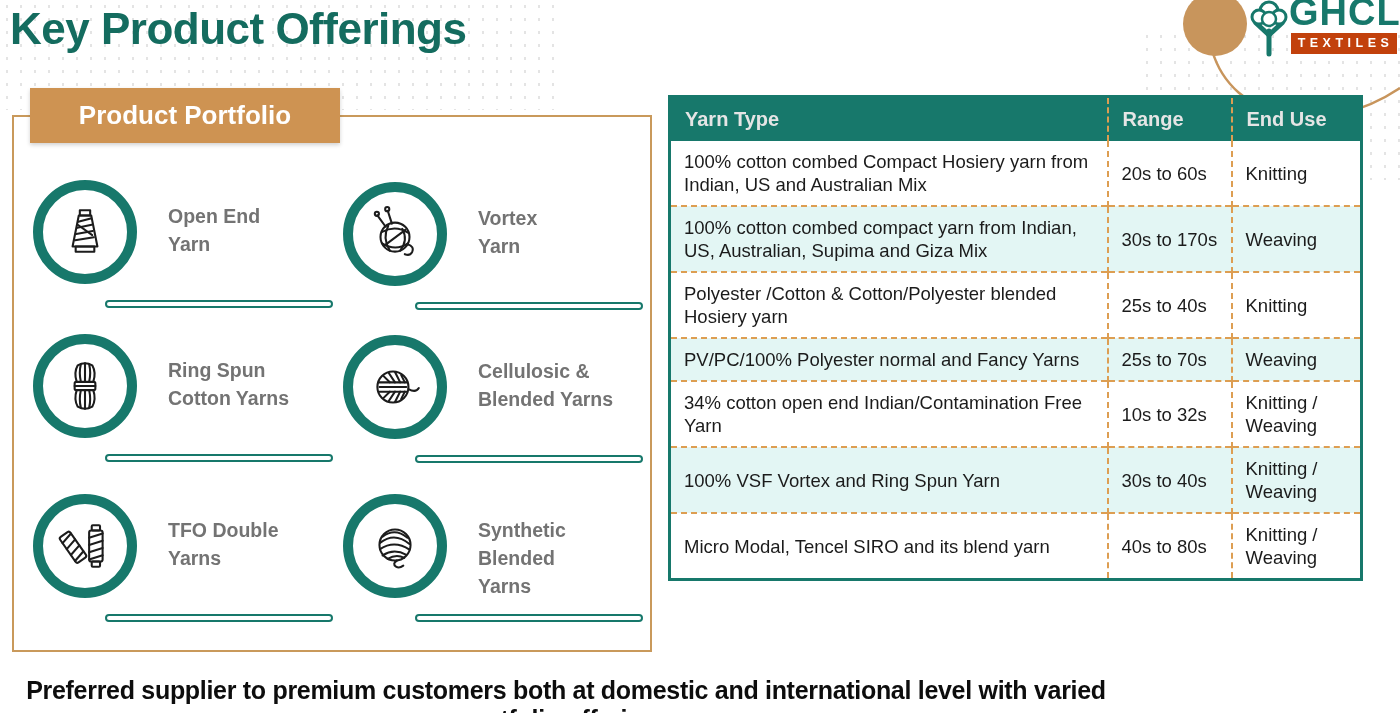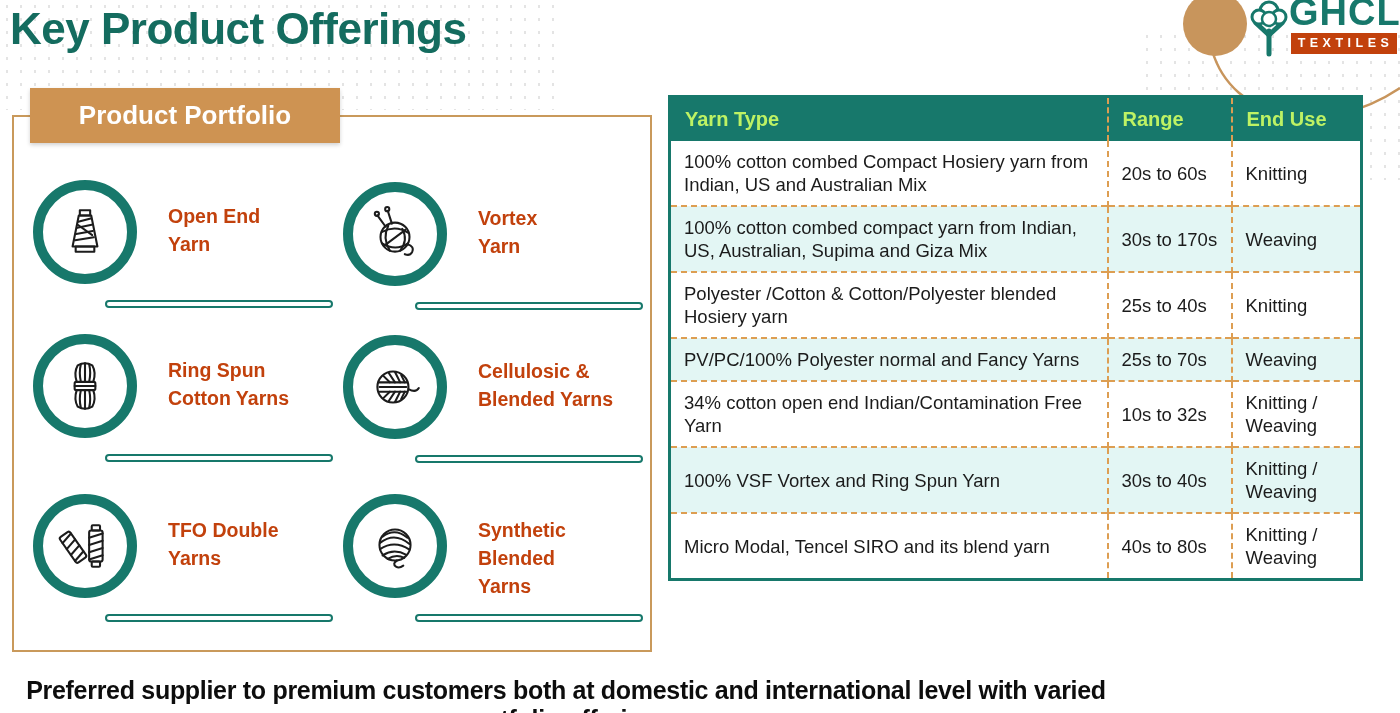--- a/index.html
+++ b/index.html
@@ -54,33 +54,33 @@
     position:absolute; left:13px; top:2px; width:104px; height:104px;
     border:10px solid #17786B; border-radius:50%; background:#fff; z-index:2;
     display:flex; align-items:center; justify-content:center;
   }
   .pf-pill {
     position:absolute; left:85px; top:122px; width:228px; height:8px;
     border:2px solid #17786B; border-radius:6px; background:#fff; z-index:1;
   }
   .pf-label {
     position:absolute; left:148px; top:24px; z-index:2;
-    font-size:19.5px; font-weight:bold; color:#c2410c; line-height:28px;
+    font-size:19.5px; font-weight:bold; color:#737373; line-height:28px;
   }
   .pf-icon svg { display:block; }
   .ink { stroke:#1c1c1c; stroke-width:2; fill:none; stroke-linecap:round; stroke-linejoin:round; }
 
   
   .yarn-table-wrap { position:absolute; left:668px; top:95px; z-index:2; }
   table.yarn-table {
     border-collapse:collapse; table-layout:fixed; width:692px;
     background:#fff; border:3px solid #17786B;
   }
   .yarn-table th {
-    background:#17786B; color:#bef264; font-size:20px; font-weight:bold;
+    background:#17786B; color:#e5e5e5; font-size:20px; font-weight:bold;
     text-align:left; padding:10px 8px 10px 14px;
   }
   .yarn-table th + th, .yarn-table td + td { border-left:2px dashed #DD9E52; }
   .yarn-table tbody tr + tr td { border-top:2px dashed #DD9E52; }
   .yarn-table tbody tr:nth-child(even) td { background:#E3F6F4; }
   .yarn-table td {
     font-size:18.5px; color:#1b1b1b; padding:9px 8px 9px 13px;
     vertical-align:middle; line-height:23px;
   }
 

